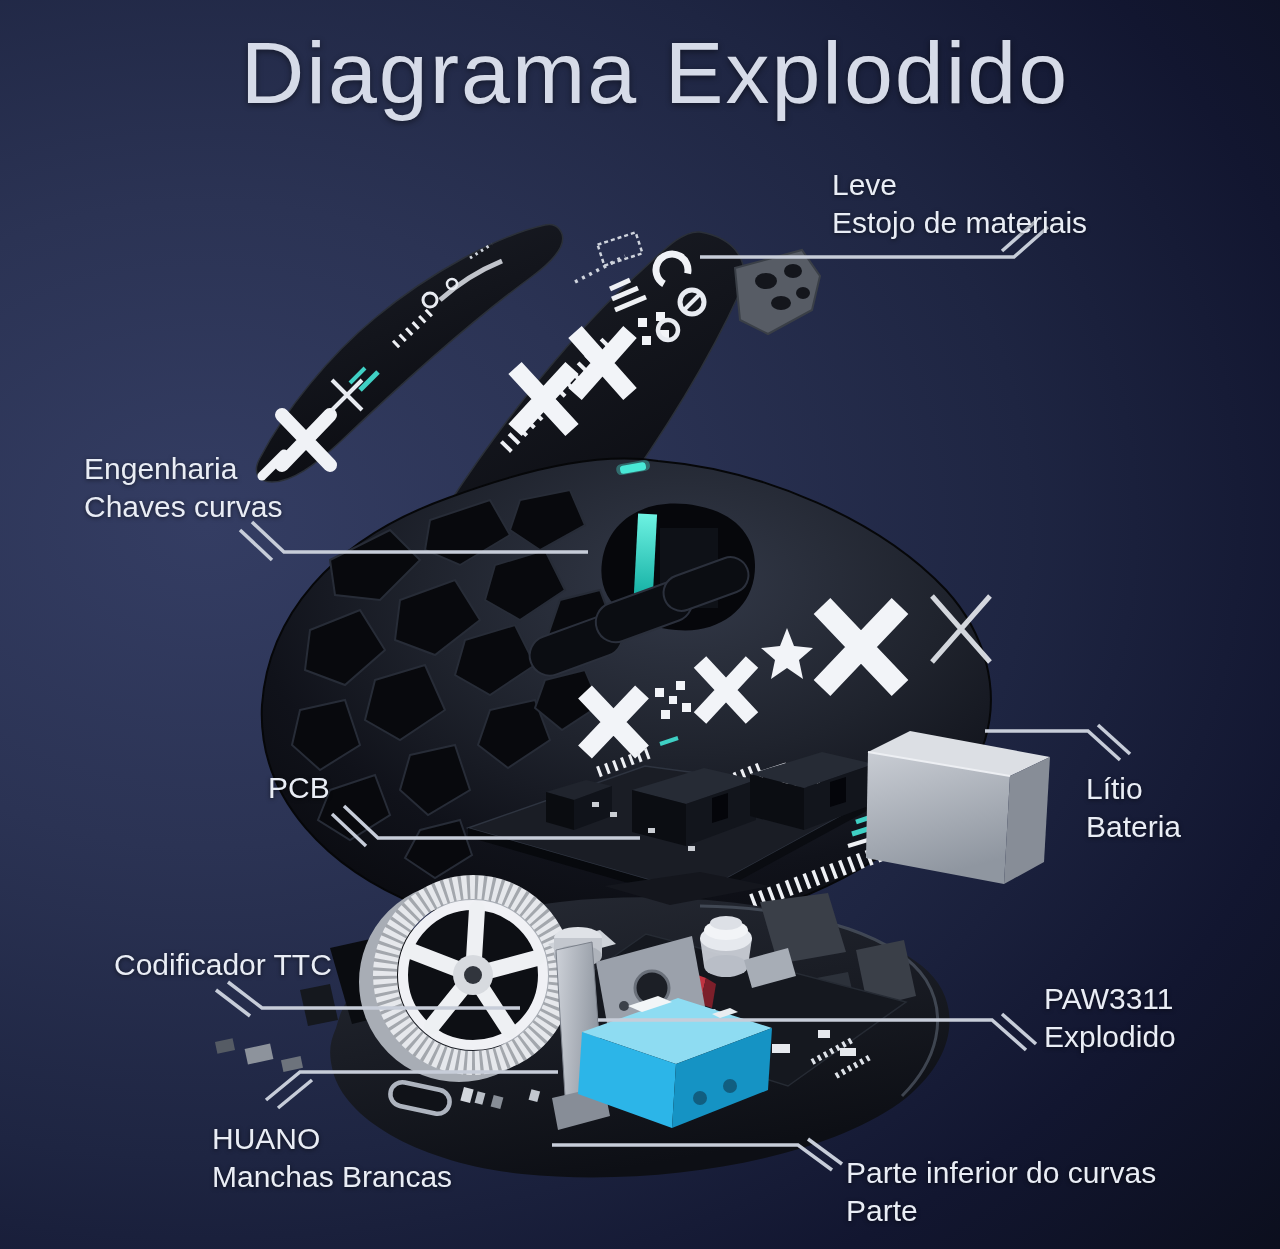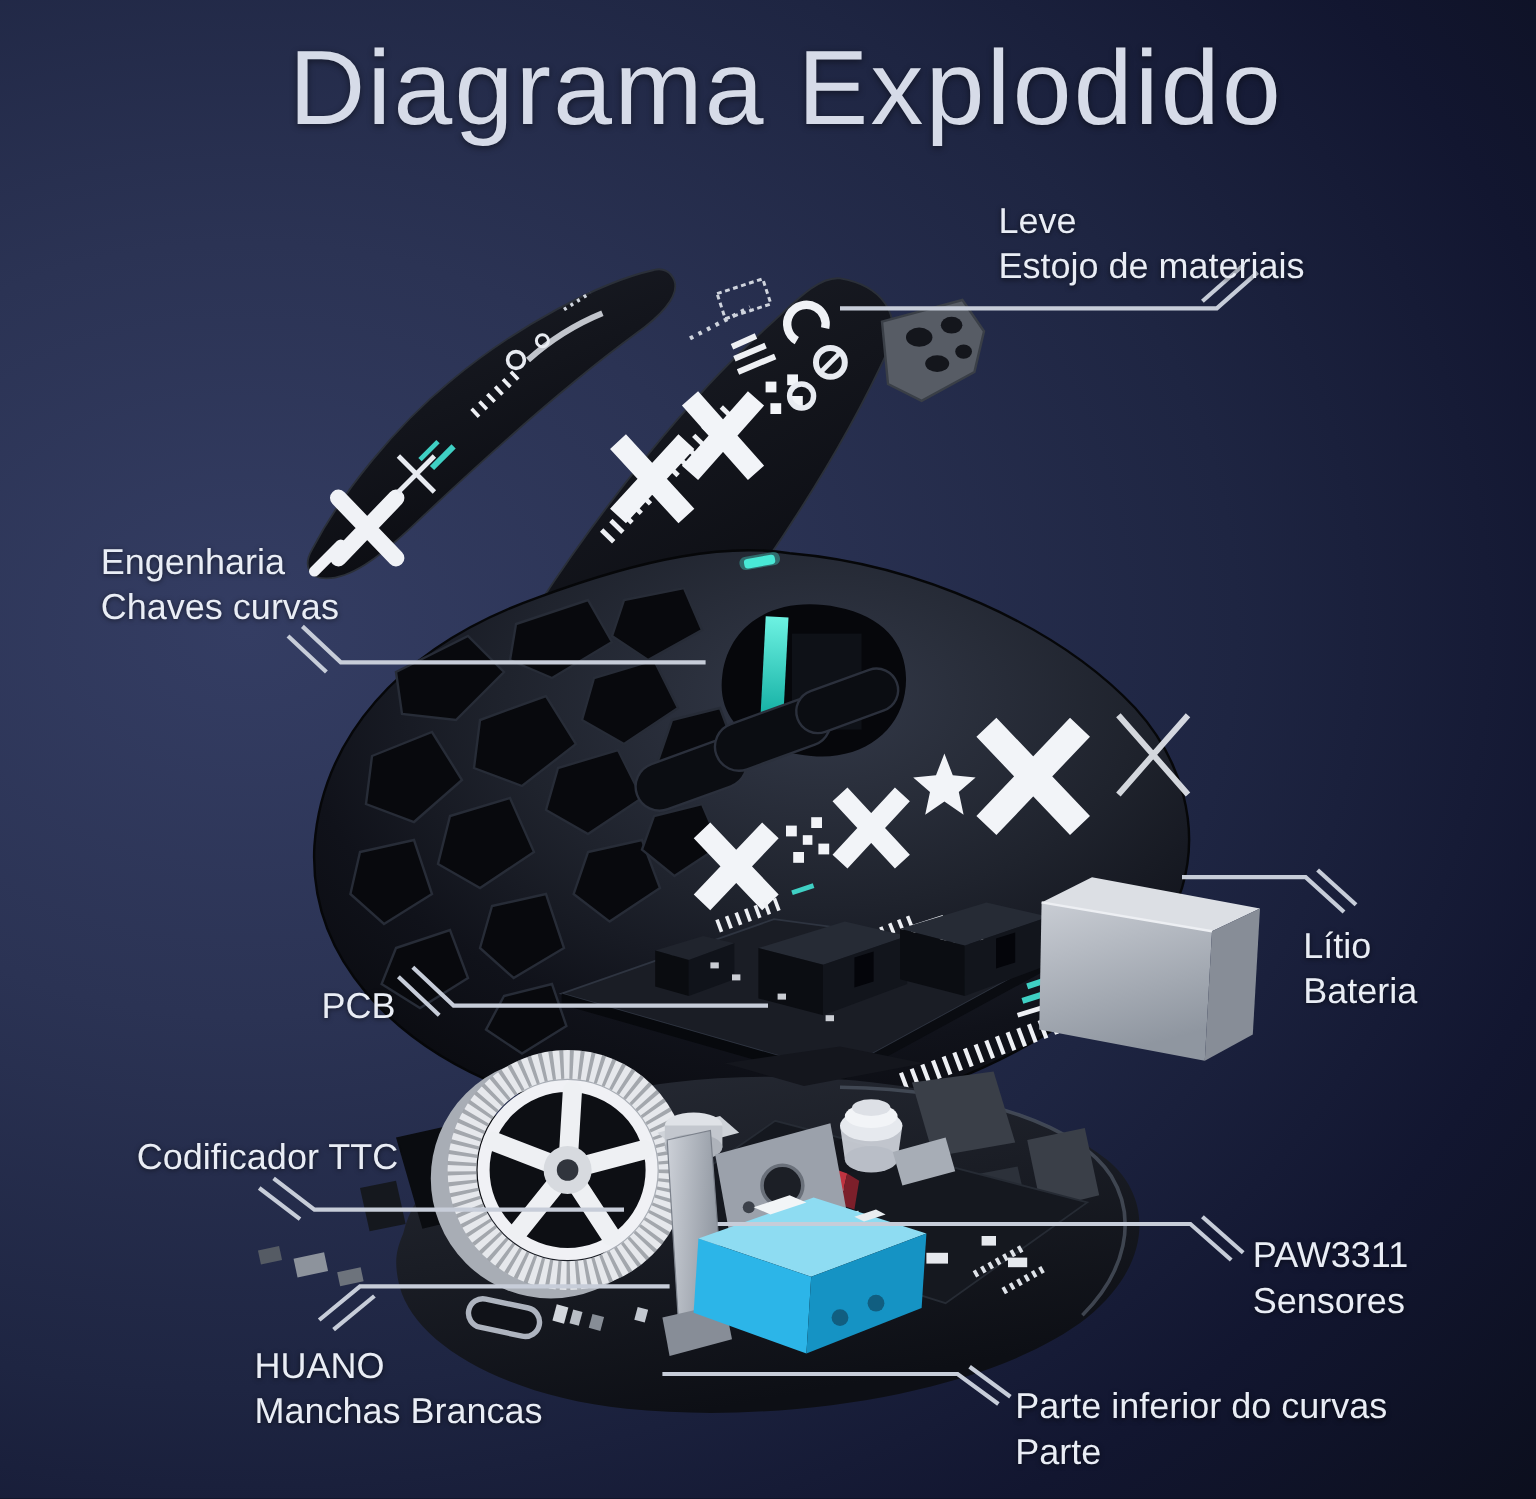--- a/index.html
+++ b/index.html
@@ -347,36 +347,36 @@
   <div class="label" style="left:84px;top:450px">
     <div>Engenharia</div>
     <div>Chaves curvas</div>
   </div>
 
   <div class="label" style="left:832px;top:166px">
     <div>Leve</div>
     <div>Estojo de materiais</div>
   </div>
 
-  <div class="label" style="left:268px;top:820px">
+  <div class="label" style="left:268px;top:769px">
     <div>PCB</div>
   </div>
 
   <div class="label" style="left:114px;top:946px">
     <div>Codificador TTC</div>
   </div>
 
   <div class="label" style="left:1086px;top:770px">
     <div>Lítio</div>
     <div>Bateria</div>
   </div>
 
-  <div class="label" style="left:1044px;top:1028px">
+  <div class="label" style="left:1044px;top:980px">
     <div>PAW3311</div>
-    <div>Sensores</div>
+    <div>Explodido</div>
   </div>
 
   <div class="label" style="left:212px;top:1120px">
     <div>HUANO</div>
     <div>Manchas Brancas</div>
   </div>
 
   <div class="label" style="left:846px;top:1154px">
     <div>Parte inferior do curvas</div>
     <div>Parte</div>

